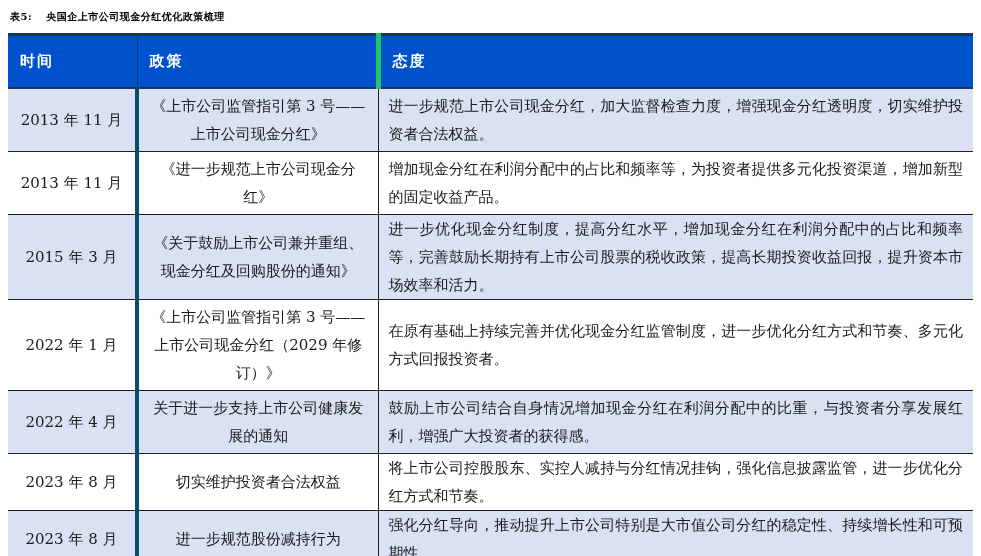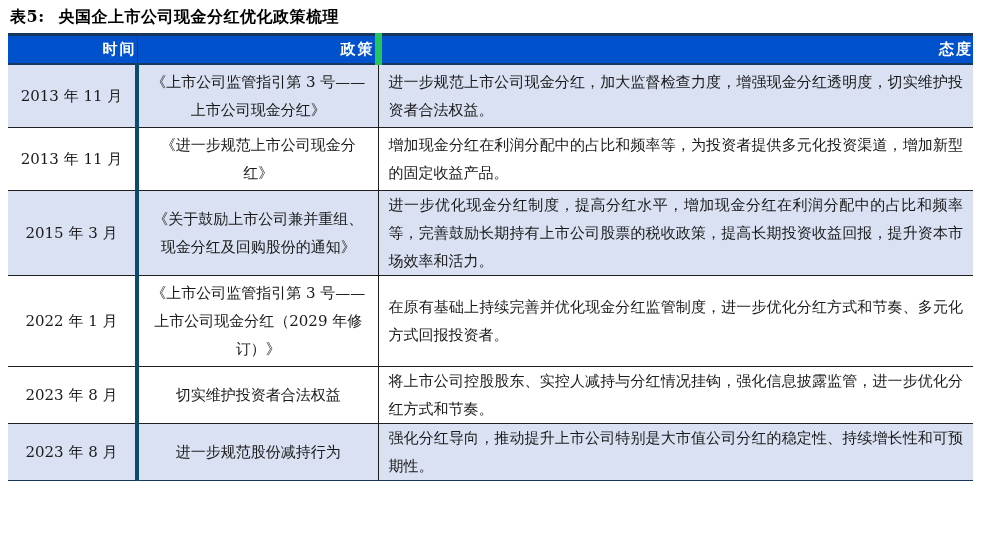--- a/index.html
+++ b/index.html
@@ -12,21 +12,21 @@
     width: 981px;
     height: 556px;
     background: #ffffff;
     font-family: "DejaVu Serif", "Liberation Serif", serif;
     color: var(--text, #1a1a1a);
     box-sizing: border-box;
     overflow: hidden;
   }
   .table-title {
     padding: 6px 0 5px 10px;
-    font-size: 16px;
+    font-size: 10px;
     font-weight: bold;
     color: #000000;
     line-height: 22px;
     letter-spacing: 0.5px;
   }
   .title-label { margin-right: 14px; }
   table.policy-table {
     border-collapse: collapse;
     table-layout: fixed;
     width: 965px;
@@ -36,41 +36,41 @@
     font-size: 15px;
   }
   col.c-time     { width: 129px; }
   col.c-policy   { width: 241px; }
   col.c-attitude { width: 595px; }
   thead th {
     background: var(--header-bg, #0052CC);
     color: var(--header-text, #ffffff);
     font-weight: bold;
     height: 27px;
-    padding: 0;
-    text-align: right;
+    padding: 12px;
+    text-align: left;
     letter-spacing: 2px;
     border-bottom: 2px solid var(--border-dark, #17375E);
   }
   tbody td {
     border-top: 1px solid #1f1f1f;
     vertical-align: middle;
     line-height: 28px;
     padding: 3px 4px;
     box-sizing: border-box;
   }
   tbody tr:first-child td { border-top: none; }
   tbody tr.row-shaded td { background: var(--row-alt-bg, #D9E1F2); }
   tbody tr.row-plain  td { background: var(--row-bg, #ffffff); }
   td.col-time {
     text-align: center;
     border-right: 4px solid #0c4a6e;
   }
   th.col-time { border-right: 1px solid #17375E; }
-  th.col-policy { border-right: 7px solid #22c55e; }
+  th.col-policy { border-right: 5px solid #22c55e; }
   td.col-policy {
     text-align: center;
     border-right: 1px solid #1f1f1f;
     padding: 3px 8px;
   }
   td.col-attitude {
     text-align: justify;
     padding: 0 10px;
   }
 </style>
@@ -109,20 +109,25 @@
         <tr class="row-shaded">
           <td class="col-time">2015 年 3 月</td>
           <td class="col-policy">《关于鼓励上市公司兼并重组、现金分红及回购股份的通知》</td>
           <td class="col-attitude">进一步优化现金分红制度，提高分红水平，增加现金分红在利润分配中的占比和频率等，完善鼓励长期持有上市公司股票的税收政策，提高长期投资收益回报，提升资本市场效率和活力。</td>
         </tr>
         <tr class="row-plain">
           <td class="col-time">2022 年 1 月</td>
           <td class="col-policy">《上市公司监管指引第 3 号——上市公司现金分红（2029 年修订）》</td>
           <td class="col-attitude">在原有基础上持续完善并优化现金分红监管制度，进一步优化分红方式和节奏、多元化方式回报投资者。</td>
         </tr>
+        <tr class="row-shaded">
+          <td class="col-time">2022 年 4 月</td>
+          <td class="col-policy">关于进一步支持上市公司健康发展的通知</td>
+          <td class="col-attitude">鼓励上市公司结合自身情况增加现金分红在利润分配中的比重，与投资者分享发展红利，增强广大投资者的获得感。</td>
+        </tr>
         <tr class="row-plain">
           <td class="col-time">2023 年 8 月</td>
           <td class="col-policy">切实维护投资者合法权益</td>
           <td class="col-attitude">将上市公司控股股东、实控人减持与分红情况挂钩，强化信息披露监管，进一步优化分红方式和节奏。</td>
         </tr>
         <tr class="row-shaded">
           <td class="col-time">2023 年 8 月</td>
           <td class="col-policy">进一步规范股份减持行为</td>
           <td class="col-attitude">强化分红导向，推动提升上市公司特别是大市值公司分红的稳定性、持续增长性和可预期性。</td>
         </tr>

